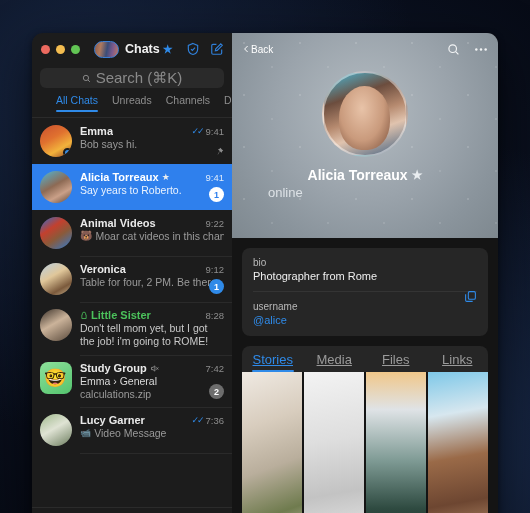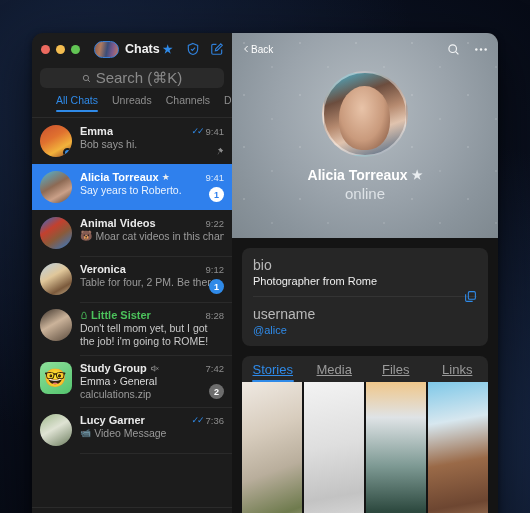--- a/index.html
+++ b/index.html
@@ -225,42 +225,42 @@
   .big-avatar::after {
     content: ""; position: absolute; left: 18%; top: 16%;
     width: 62%; height: 78%; border-radius: 50% 50% 44% 44%;
     background: radial-gradient(ellipse at 45% 35%, #e8c3a8 0%, #c99a7c 55%, #7a4f3a 100%);
   }
   .pname {
     text-align: center; color: #fff; font-size: 14px; font-weight: bold;
     margin-top: 10px; display: flex; align-items: center; justify-content: center; gap: 4px;
   }
   .star-wh { color: #e9edf0; font-size: 12px; }
-  .pstatus { text-align: center; color: #dde2e6; font-size: 15px; margin-top: 2px; }
+  .pstatus { color: #dde2e6; font-size: 13px; margin-top: 2px; margin-left: 36px; }
 
   .actions {
     position: absolute; left: 0; right: 0; bottom: 0;
     display: flex; gap: 6px; padding: 0 10px 10px;
   }
   .action {
     flex: 1; height: 42px; border-radius: 7px;
     background: rgba(255,255,255,.18);
     display: flex; flex-direction: column; align-items: center; justify-content: center;
     gap: 3px;
   }
   .action-label { color: #eef2f5; font-size: 9.5px; }
 
   .infocard {
     margin: 10px 10px 0;
     background: #262626; border-radius: 8px;
     padding: 9px 11px 10px;
     position: relative;
   }
   .info-sec + .info-sec { margin-top: 9px; padding-top: 9px; border-top: 1px solid #343434; }
-  .info-key { font-size: 14px; color: #b9b9b9; }
+  .info-key { font-size: 10px; color: #b9b9b9; }
   .info-val { font-size: 11px; color: #efefef; margin-top: 2px; }
   .info-val.link { color: #2f8ae8; }
   .copy-icon { position: absolute; right: 11px; top: 42px; width: 13px; height: 13px; display: block; }
 
   .tabs2 {
     margin: 10px 10px 0;
     background: #262626; border-radius: 8px 8px 0 0;
     display: flex; align-items: stretch; height: 26px;
   }
   .tab2 {

